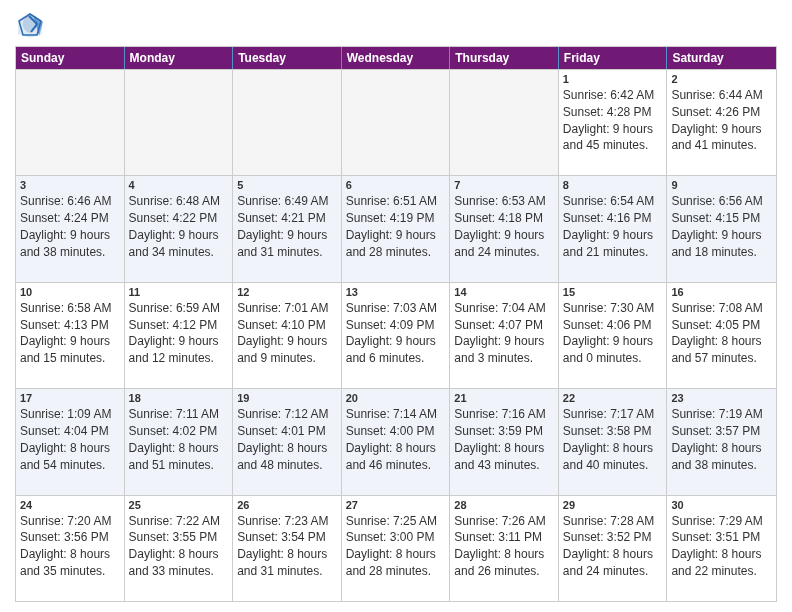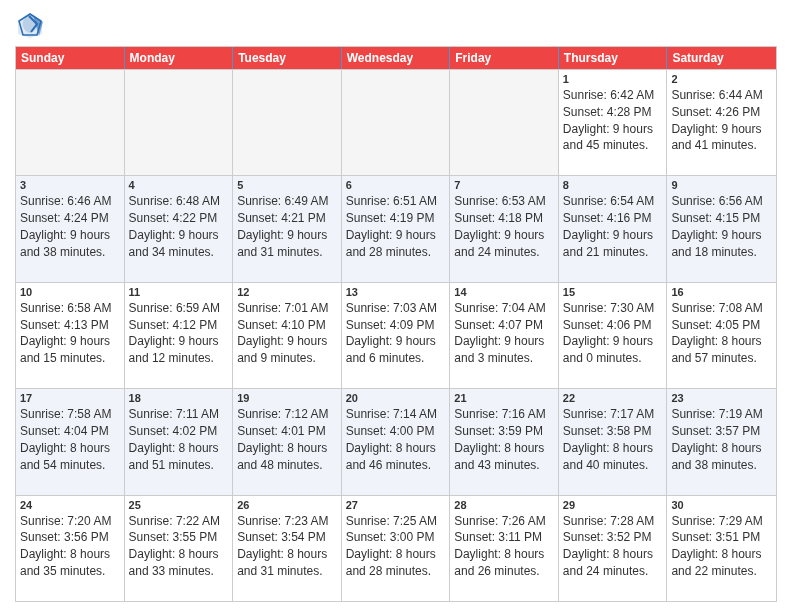--- a/index.html
+++ b/index.html
@@ -61,21 +61,21 @@
     }
     .calendar {
       flex: 1;
       display: flex;
       flex-direction: column;
       border: 1px solid #ccc;
     }
     .cal-header {
       display: grid;
       grid-template-columns: repeat(7, 1fr);
-      background: #ef4444;
+      background: #701a75;
     }
     .cal-header-cell {
       color: #fff;
       font-size: 12px;
       font-weight: bold;
       padding: 4px 5px;
       border-right: 1px solid #5590cc;
       text-align: left;
     }
     .cal-header-cell:last-child { border-right: none; }
@@ -135,22 +135,22 @@
       <div class="subtitle"></div>
     </div>
   </div>
 
   <div class="calendar">
     <div class="cal-header">
     <div class="cal-header-cell">Sunday</div>
         <div class="cal-header-cell">Monday</div>
         <div class="cal-header-cell">Tuesday</div>
         <div class="cal-header-cell">Wednesday</div>
+        <div class="cal-header-cell">Thursday</div>
         <div class="cal-header-cell">Friday</div>
-        <div class="cal-header-cell">Thursday</div>
         <div class="cal-header-cell">Saturday</div>
       </div>
     <div class="cal-body">
     <div class="cal-row">
           <div class="cal-cell empty"></div>
           <div class="cal-cell empty"></div>
           <div class="cal-cell empty"></div>
           <div class="cal-cell empty"></div>
           <div class="cal-cell empty"></div>
           <div class="cal-cell">
@@ -266,21 +266,21 @@
             <div class="day-num">16</div>
             <div class="day-info">Sunrise: 7:08 AM
 Sunset: 4:05 PM
 Daylight: 8 hours
 and 57 minutes.</div>
           </div>
         </div>
         <div class="cal-row">
           <div class="cal-cell alt-row">
             <div class="day-num">17</div>
-            <div class="day-info">Sunrise: 7:58 AM
+            <div class="day-info">Sunrise: 1:09 AM
 Sunset: 4:04 PM
 Daylight: 8 hours
 and 54 minutes.</div>
           </div>
           <div class="cal-cell alt-row">
             <div class="day-num">18</div>
             <div class="day-info">Sunrise: 7:11 AM
 Sunset: 4:02 PM
 Daylight: 8 hours
 and 51 minutes.</div>

